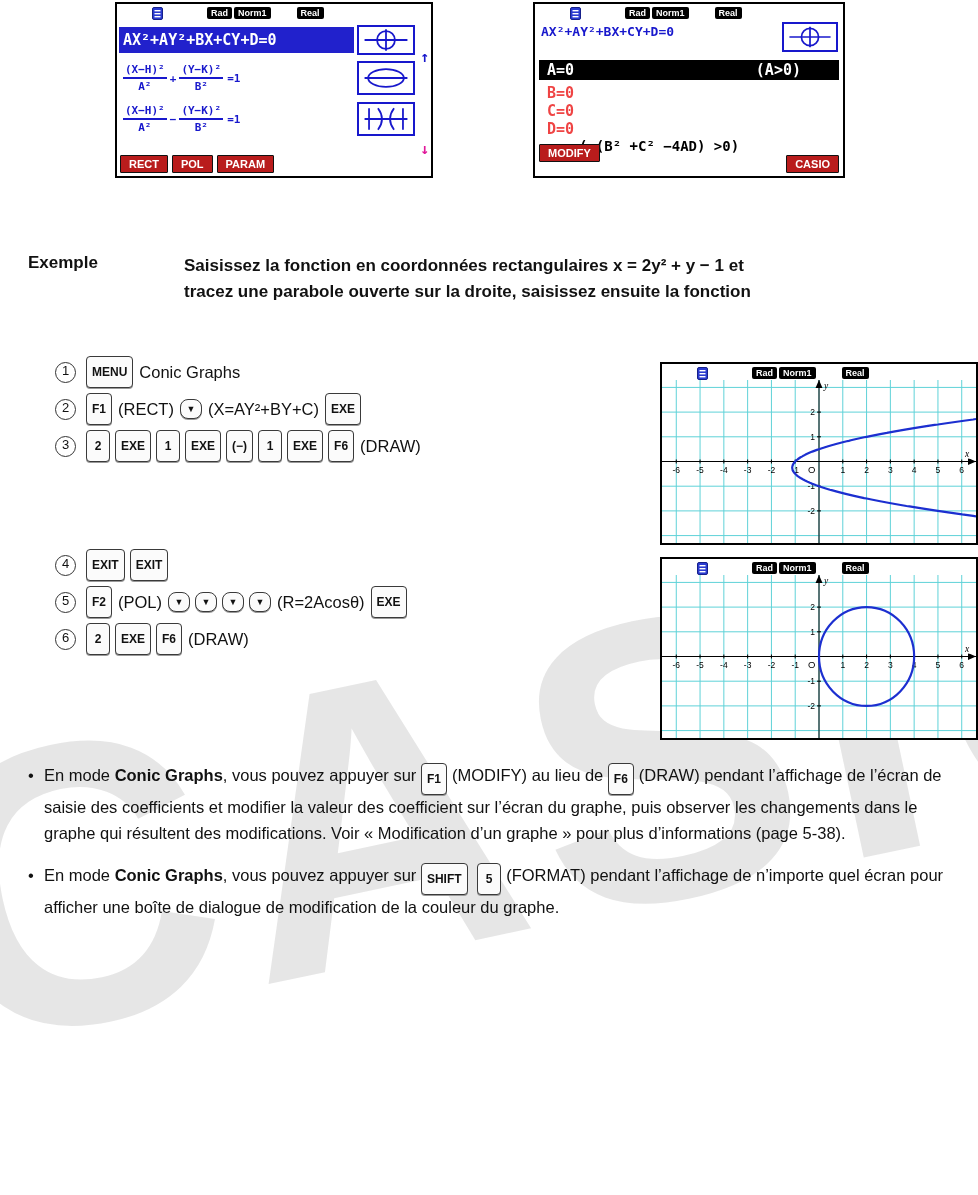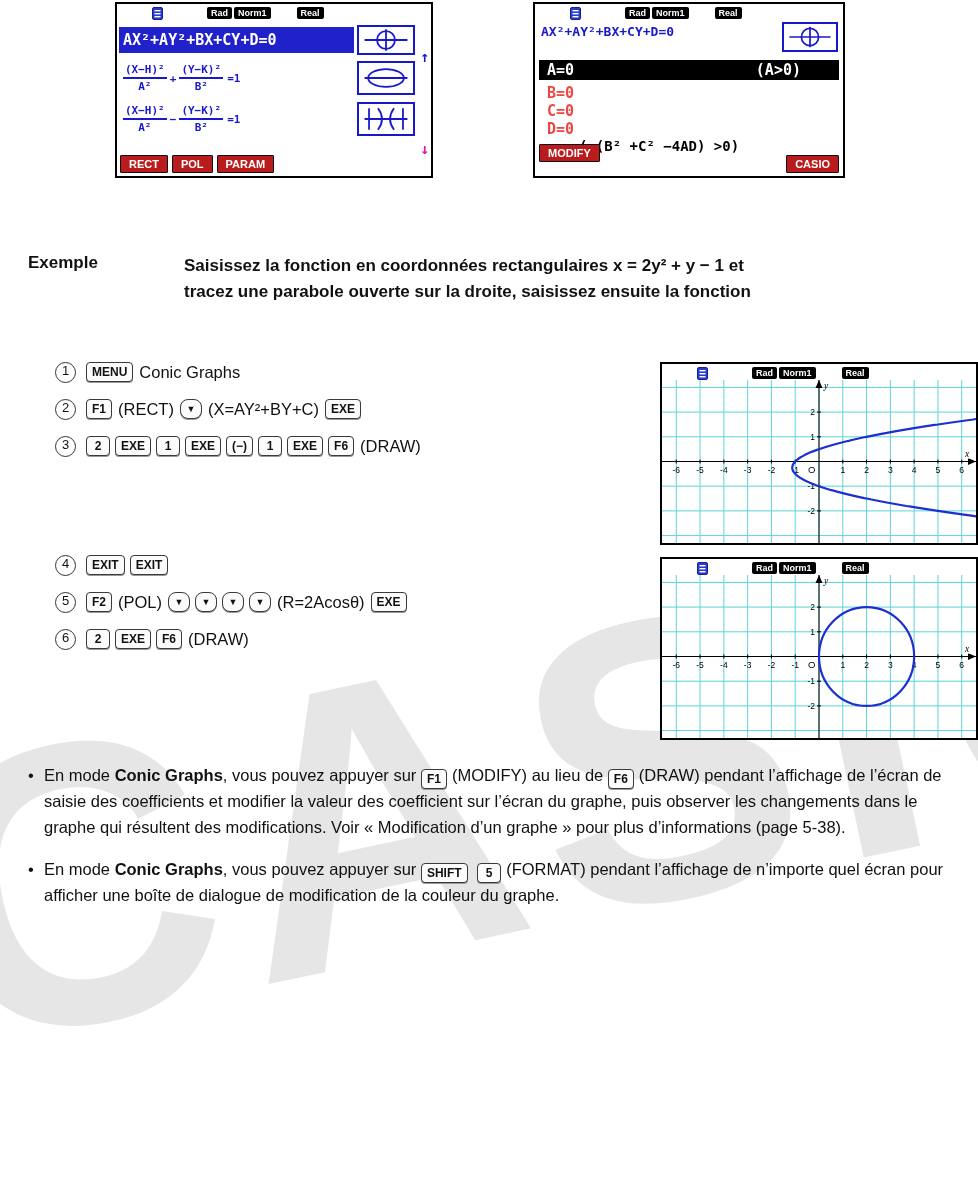--- a/index.html
+++ b/index.html
@@ -55,21 +55,21 @@
 
   
   .ex-label{position:absolute;left:28px;top:253px;font:bold 17px "Liberation Sans",sans-serif;z-index:1;}
   .ex-text{position:absolute;left:184px;top:253px;width:765px;
         font:bold 17px/1.55 "Liberation Sans",sans-serif;z-index:1;}
   .step{position:absolute;left:55px;display:flex;align-items:center;z-index:1;height:24px;}
   .stepnum{width:21px;height:21px;border:1.5px solid #333;border-radius:50%;text-align:center;
         line-height:20px;font:13px "Liberation Sans",sans-serif;flex:none;margin-right:10px;box-sizing:border-box;}
   .segs{display:flex;align-items:center;}
   .kbd{display:inline-block;border:1.6px solid #3a3a3a;border-radius:4px;background:#fbfbfb;
-        color:#111;font:bold 12px "Liberation Sans",sans-serif;padding:2px 5px;min-width:12px;
+        color:#111;font:bold 12px "Liberation Sans",sans-serif;padding:8px 5px;min-width:12px;
         text-align:center;line-height:14px;margin-right:5px;vertical-align:-2px;box-shadow:0 1px 0 #999;}
   .kbd-curs{border-radius:8px;font-size:9px;padding:2px 4px;}
   .seg-text{font:16.5px "Liberation Sans",sans-serif;margin:0 6px 0 1px;white-space:nowrap;}
   .seg-bold{font:bold 16.5px "Liberation Sans",sans-serif;}
 
   
   .graph-plot{position:absolute;top:16px;left:0;}
 
   
   .notes{position:absolute;left:28px;top:763px;width:938px;z-index:1;

